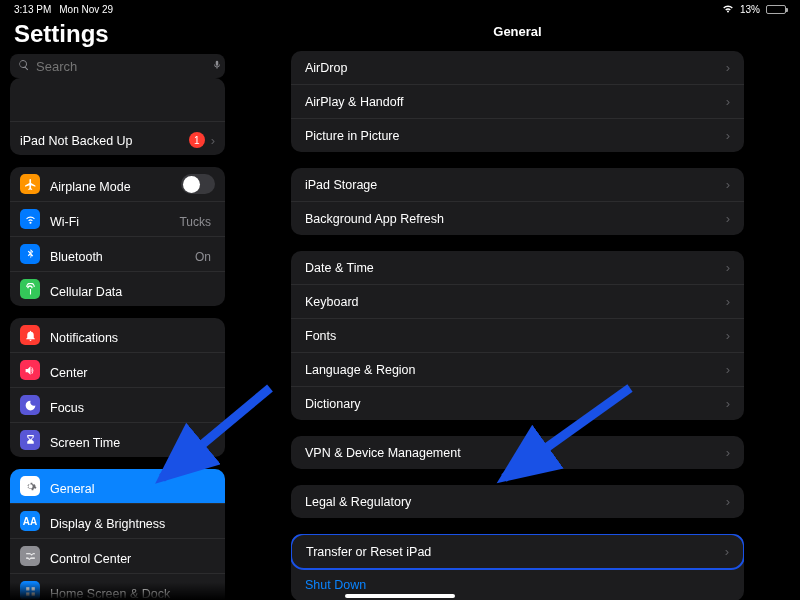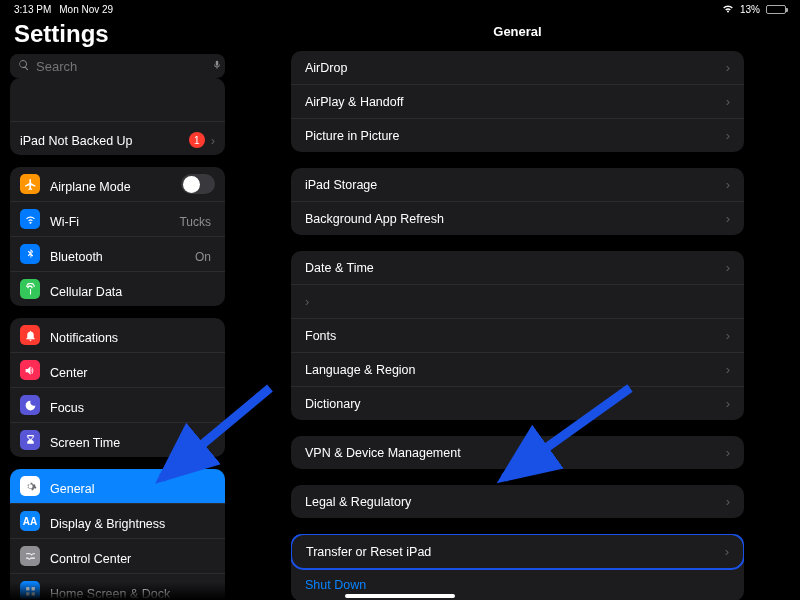--- a/index.html
+++ b/index.html
@@ -245,20 +245,21 @@
           <span class="chev">›</span>
         </div>
     </div>
 
     <div class="dsection">
       <div class="drow">
           <span class="label">Date &amp; Time</span>
           <span class="chev">›</span>
         </div>
       <div class="drow">
+          <span class="label">Keyboard</span>
           <span class="chev">›</span>
         </div>
       <div class="drow">
           <span class="label">Fonts</span>
           <span class="chev">›</span>
         </div>
       <div class="drow">
           <span class="label">Language &amp; Region</span>
           <span class="chev">›</span>
         </div>

